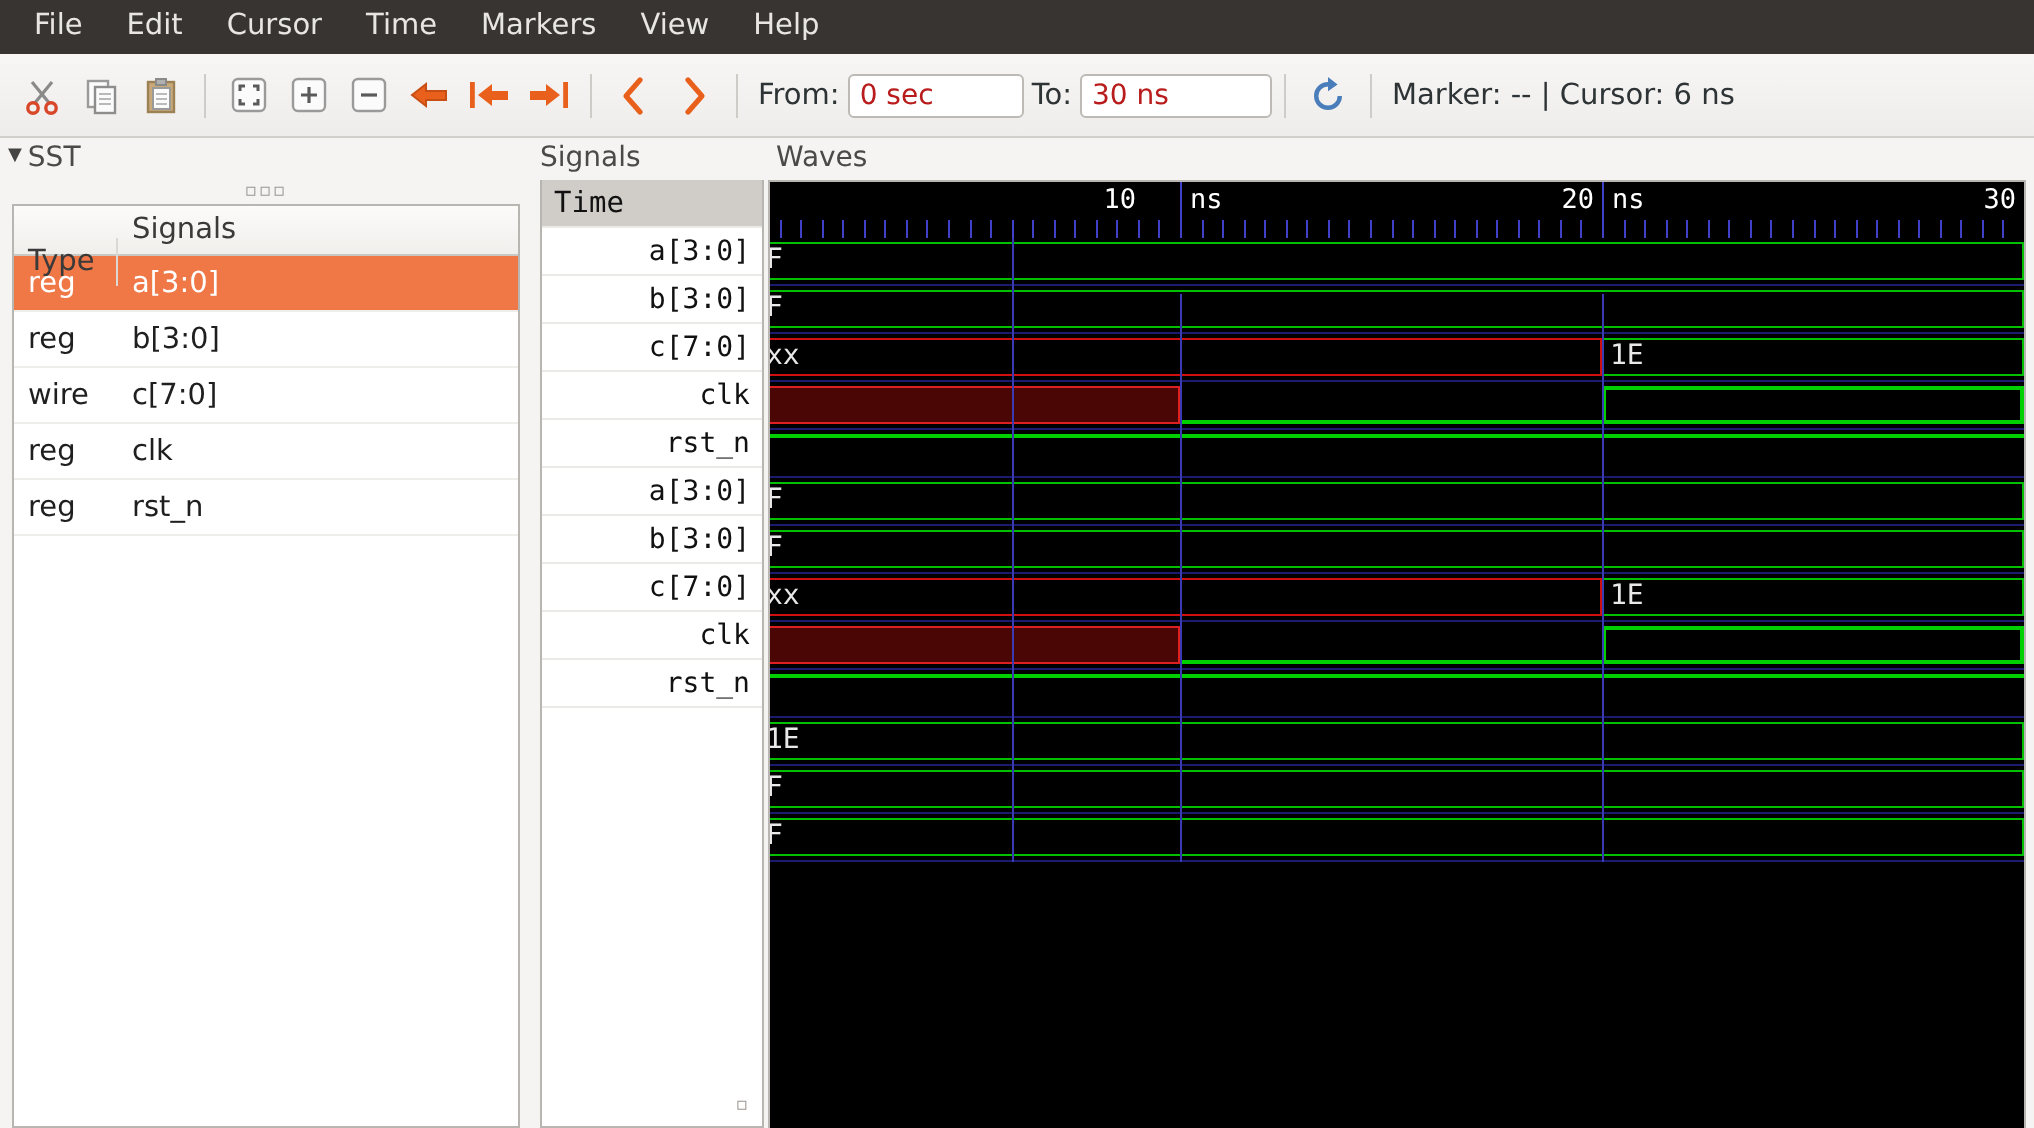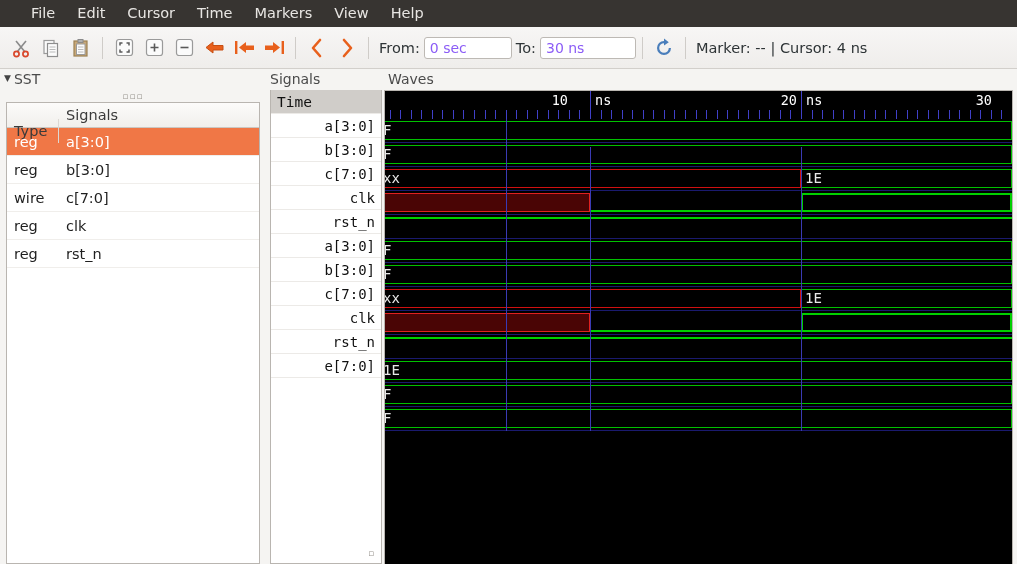--- a/index.html
+++ b/index.html
@@ -11,21 +11,21 @@
     color: #2e3436;
     -webkit-font-smoothing: antialiased;
   }
 
   
   #menubar {
     height: 27px;
     background: #373431;
     display: flex;
     align-items: center;
-    padding-left: 20px;
+    padding-left: 6px;
     gap: 0px;
   }
   .menu-item {
     color: #e8e6e3;
     font-size: 14.5px;
     padding: 3px 11px;
     line-height: 17px;
     white-space: nowrap;
     cursor: default;
   }
@@ -58,21 +58,21 @@
     white-space:nowrap;
   }
   .tb-input {
     font-family: "DejaVu Sans", sans-serif;
     font-size: 14px;
     height: 22px;
     border: 1px solid #bdb9b4;
     border-radius: 3px;
     background: #ffffff;
     padding: 0 5px;
-    color: #8b5cf6;
+    color: #b91c1c;
     outline: none;
   }
   #from-input { width: 88px; }
   #to-input { width: 96px; }
   .tb-status {
     font-size: 14.5px;
     color: #2e3436;
     white-space: nowrap;
     padding-left: 4px;
   }
@@ -446,21 +446,21 @@
   <div class="tb-sep"></div>
 
   <div class="tb-btn">
     <svg width="22" height="22" viewBox="0 0 22 22">
       <path d="M18 11 A7 7 0 1 1 11 4 L11 1.5 L15.8 5.2 L11 8.6 L11 6.2 A4.8 4.8 0 1 0 15.8 11 Z" fill="#4a7ebb"></path>
     </svg>
   </div>
 
   <div class="tb-sep"></div>
 
-  <div class="tb-status">Marker: -- | Cursor: 4 ns</div>
+  <div class="tb-status">Marker: -- | Cursor: 6 ns</div>
 </div>
 
 <div id="main">
 
   <div id="left-col">
     <div class="frame-title">
       <span class="tri">▼</span>
       <span>SST</span>
     </div>
 
@@ -505,21 +505,20 @@
           <div class="name-row">a[3:0]</div>
           <div class="name-row">b[3:0]</div>
           <div class="name-row">c[7:0]</div>
           <div class="name-row">clk</div>
           <div class="name-row">rst_n</div>
           <div class="name-row">a[3:0]</div>
           <div class="name-row">b[3:0]</div>
           <div class="name-row">c[7:0]</div>
           <div class="name-row">clk</div>
           <div class="name-row">rst_n</div>
-          <div class="name-row">e[7:0]</div>
         </div>
       <div class="grip" style="position:absolute;bottom:4px;right:6px;">▫<br></div>
     </div>
   </div>
 
   <div id="wave-col">
     <div class="wave-frame-title">
       <span>Waves</span>
     </div>
     <div id="wave-box">
@@ -582,21 +581,21 @@
           <div class="rl-tick" style="left: 585px;"></div>
           <div class="rl-tick" style="left: 595px;"></div>
           <div class="rl-tick" style="left: 606px;"></div>
           <div class="rl-tick" style="left: 616px;"></div>
           <div class="rl-major" style="left: 205px;"></div>
           <div class="rl-label" style="left: auto; right: 444px;">10</div>
           <div class="rl-label" style="left: 210px;">ns</div>
           <div class="rl-major" style="left: 416px;"></div>
           <div class="rl-label" style="left: auto; right: 215px;">20</div>
           <div class="rl-label" style="left: 421px;">ns</div>
-          <div class="rl-label" style="left: auto; right: 20px; margin-left: 33px;">30</div>
+          <div class="rl-label" style="left: auto; right: 4px; margin-left: 33px;">30</div>
         </div>
       <div id="wave-rows">
           <div class="wrow">
             <div class="seg bus" style="left: -6px; width: 633px;">
               <span class="val">F</span>
             </div>
             <div class="rowsep" style="bottom: 0px;"></div>
           </div>
           <div class="wrow">
             <div class="seg bus" style="left: -6px; width: 633px;">

